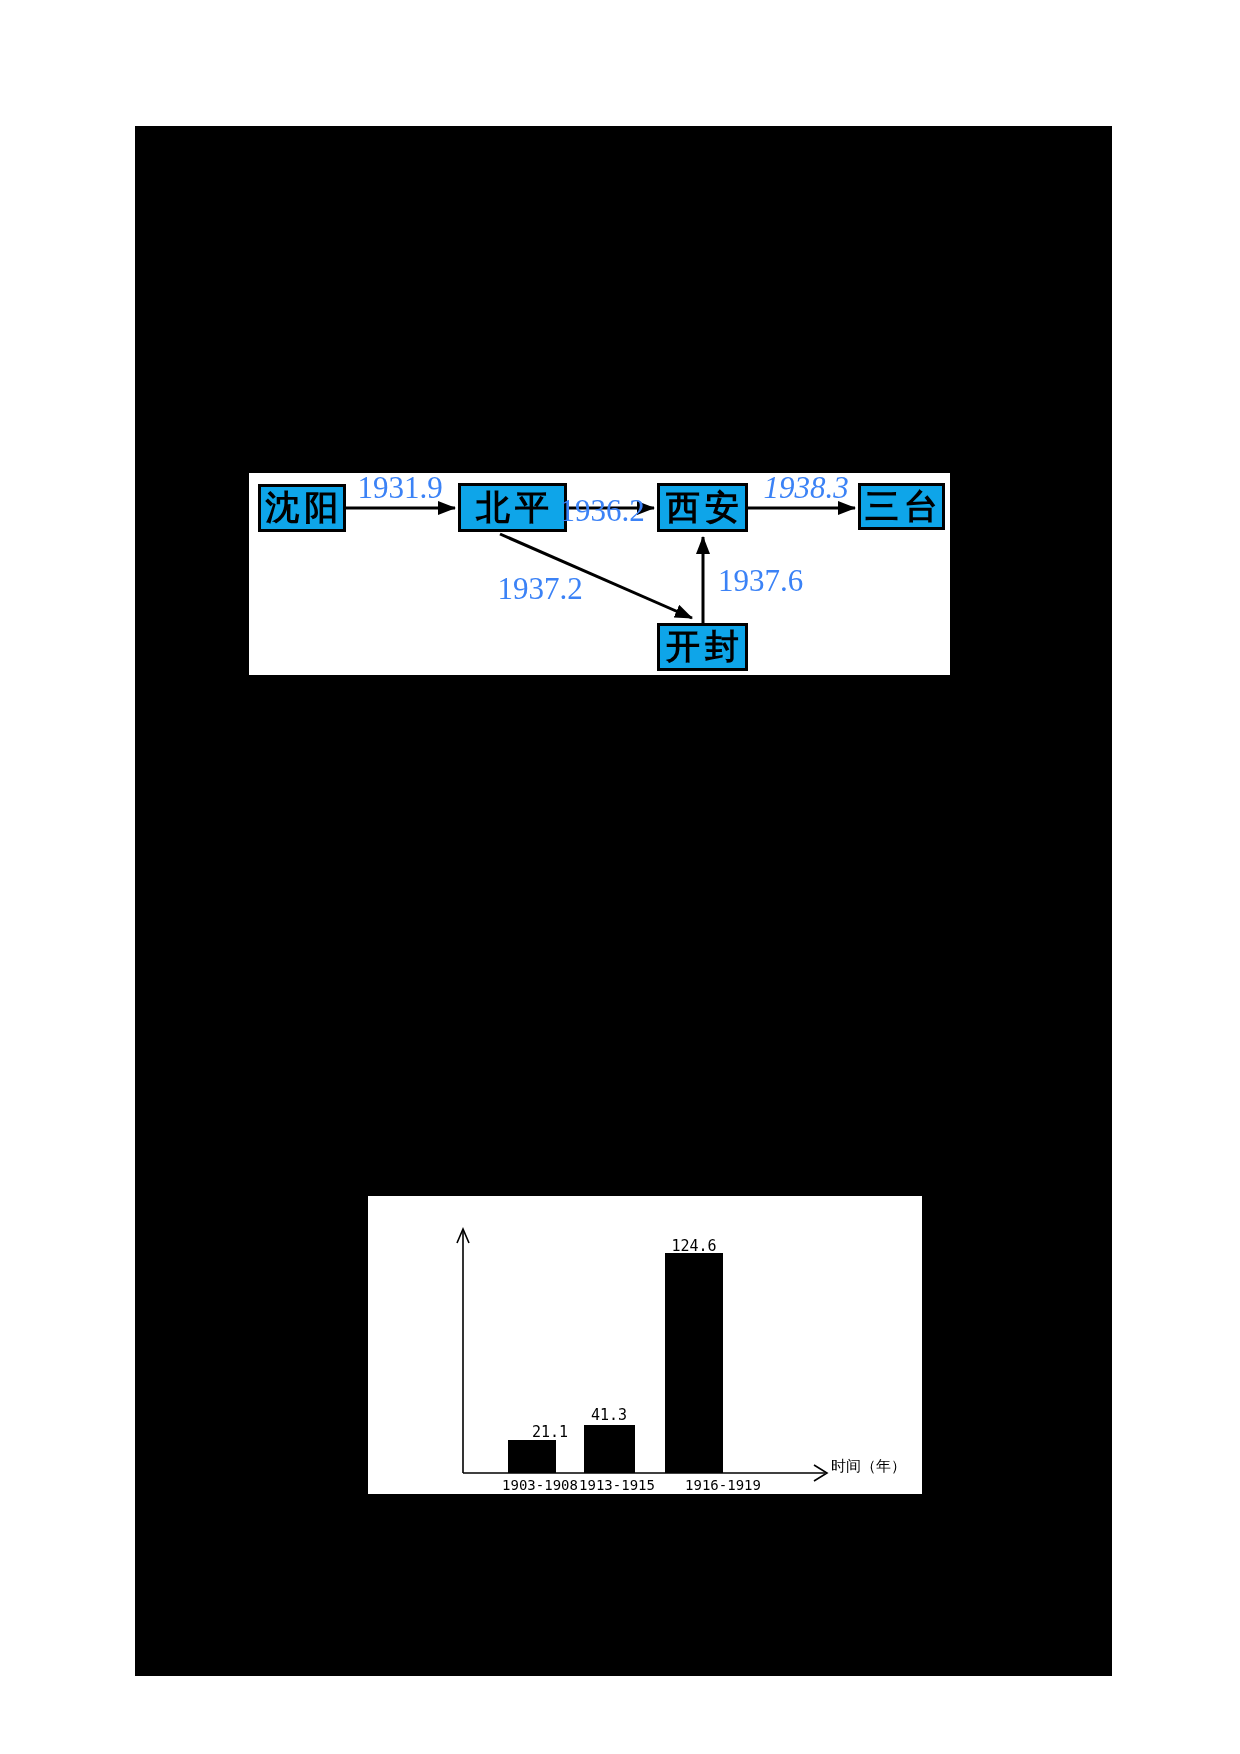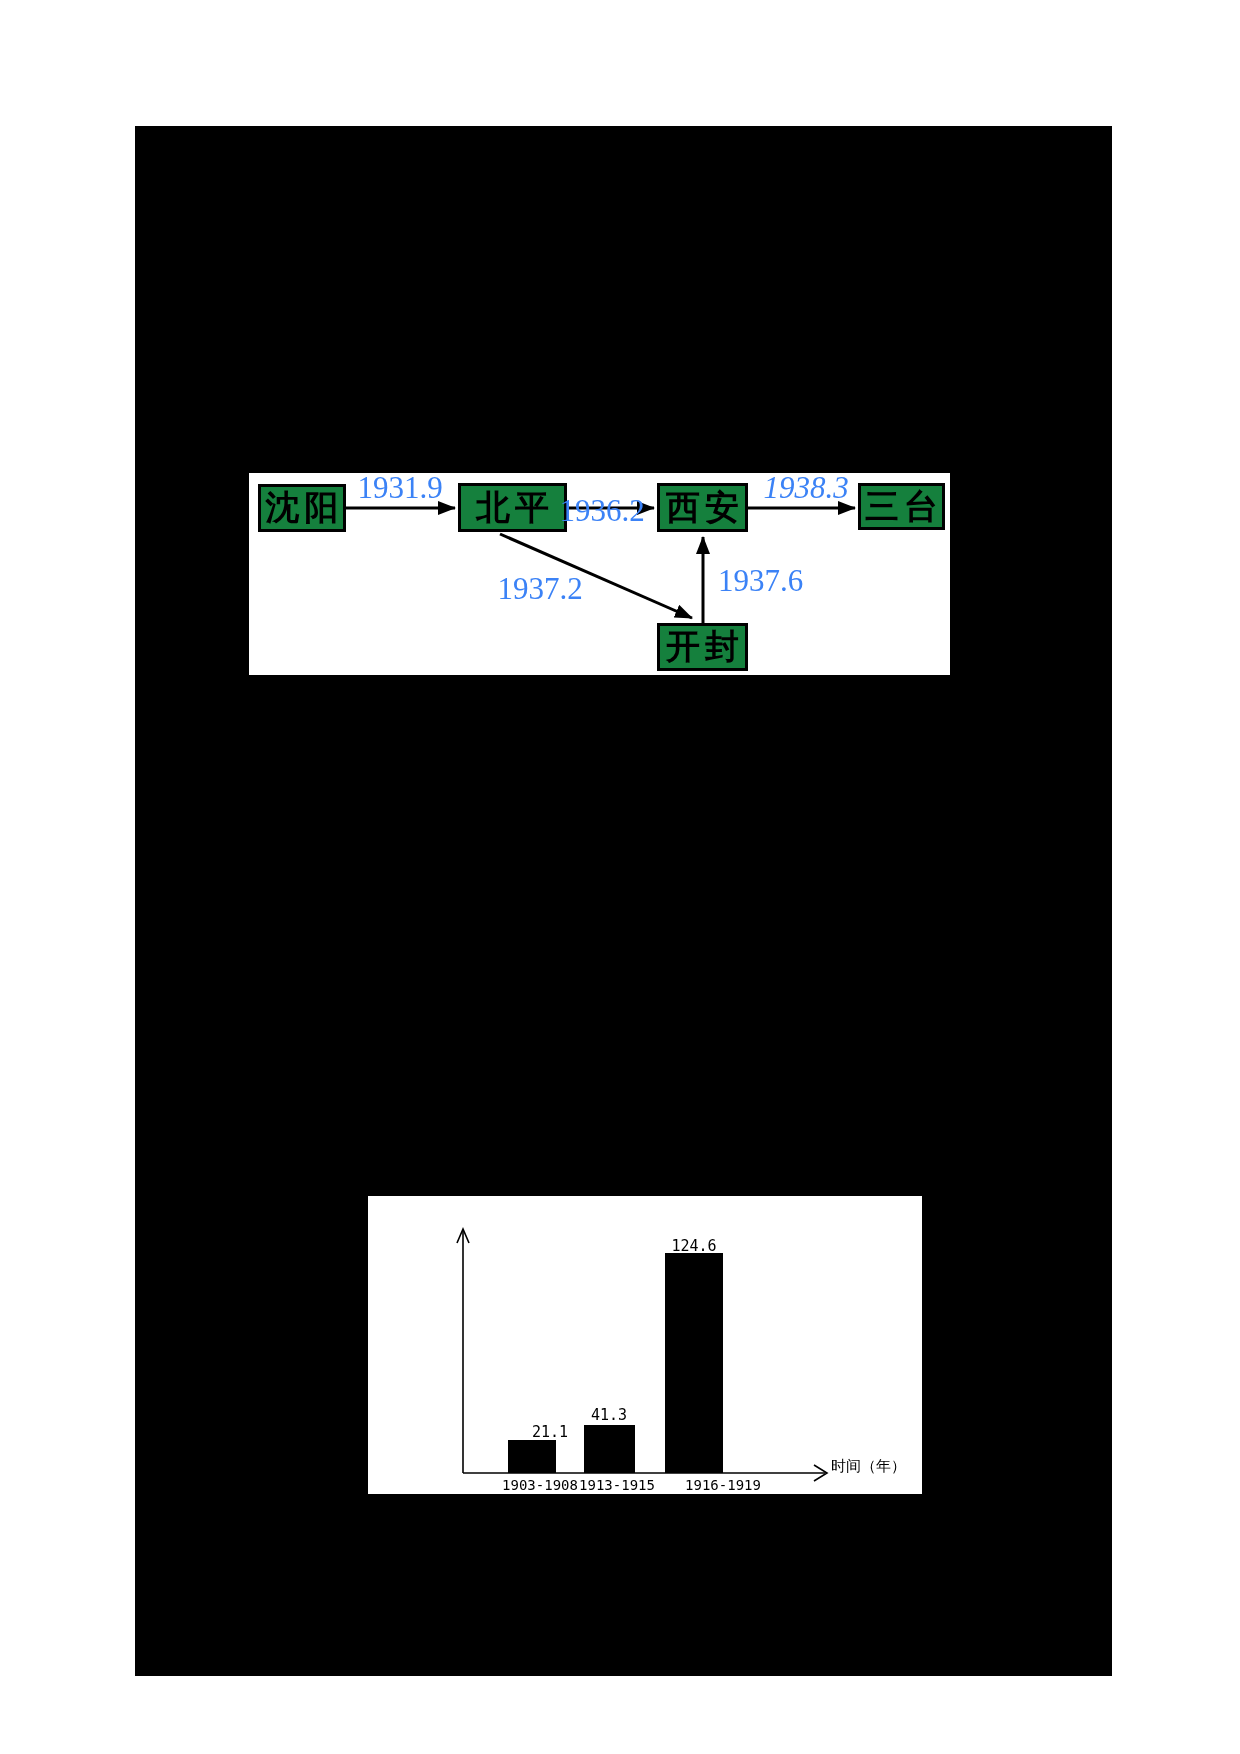--- a/index.html
+++ b/index.html
@@ -11,21 +11,21 @@
     position:absolute;left:135px;top:126px;width:977px;height:1550px;
     background:#000000;
   }
   
   .flow-panel{
     position:absolute;left:114px;top:347px;width:701px;height:202px;
     background:#ffffff;
   }
   .flow-svg{position:absolute;left:0;top:0;}
   .flow-node{
-    position:absolute;box-sizing:border-box;background:#15803d;
+    position:absolute;box-sizing:border-box;background:#0ea5e9;
     border:3px solid #000;display:flex;align-items:center;justify-content:center;
     font:bold 34px "Liberation Serif",serif;color:#000;letter-spacing:5px;
     padding-left:5px;white-space:nowrap;
   }
   .n-shenyang{left:9px;  top:11px;  width:88px;height:48px;}
   .n-beiping {left:209px;top:10px;  width:109px;height:49px;}
   .n-xian    {left:408px;top:10px;  width:91px;height:49px;}
   .n-santai  {left:609px;top:10px;  width:87px;height:47px;}
   .n-kaifeng {left:408px;top:150px; width:91px;height:48px;}
   .edge-label{

